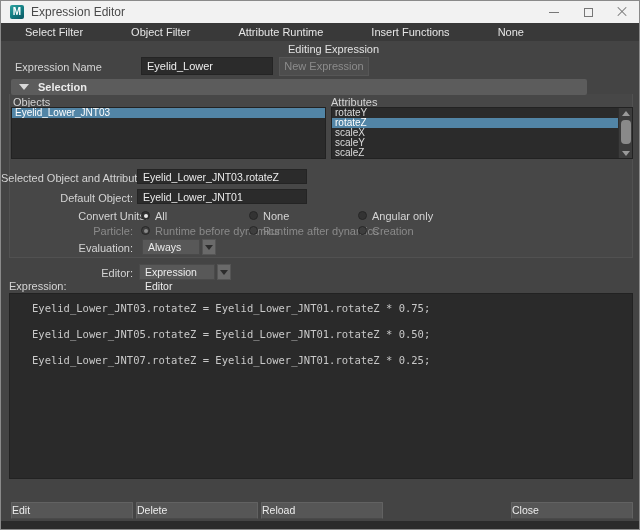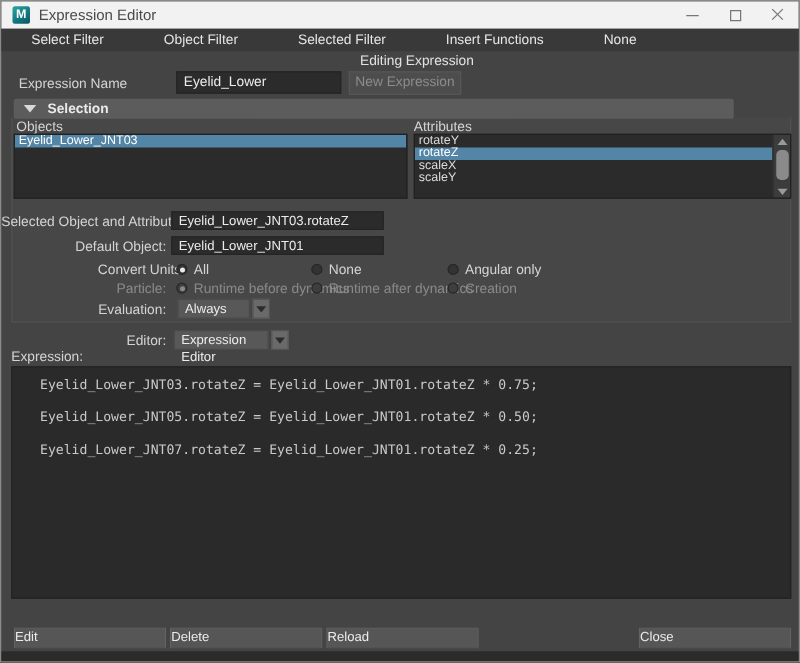--- a/index.html
+++ b/index.html
@@ -88,21 +88,21 @@
         </div>
       <div class="win-btn">
           <span class="glyph-close"></span>
         </div>
     </div>
   </div>
 
   <div class="menubar">
     <div class="menu-item">Select Filter</div>
     <div class="menu-item">Object Filter</div>
-    <div class="menu-item">Selected Filter</div>
+    <div class="menu-item">Attribute Runtime</div>
     <div class="menu-item">Insert Functions</div>
     <div class="menu-item">None</div>
   </div>
 
   <div class="lbl" style="left:287px; top:42px; color:#e2e2e2;">Editing Expression</div>
 
   <div class="lbl" style="left:14px; top:60px;">Expression Name</div>
   <input class="field" style="left: 140px; top: 56px; width: 132px; height: 18px;" value="Eyelid_Lower">
   <div class="btn-disabled" style="left:278px; top:56px; width:90px; height:19px; line-height:17px;">New Expression</div>
 
@@ -117,20 +117,21 @@
     <div class="list-row selected" style="background:#5285a6;">Eyelid_Lower_JNT03</div>
   </div>
 
   <div class="lbl" style="left:330px; top:95px;">Attributes</div>
   <div class="listbox" style="left:330px; top:106px; width:302px; height:52px;">
     <div style="margin-right:14px;">
       <div class="list-row">rotateY</div>
       <div class="list-row selected" style="background:#5285a6;">rotateZ</div>
       <div class="list-row">scaleX</div>
       <div class="list-row">scaleY</div>
+      <div class="list-row">scaleZ</div>
     </div>
     <div class="scrollbar">
       <div class="sb-arrow sb-up">
           <span class="tri-up-sm"></span>
         </div>
       <div class="sb-thumb"></div>
       <div class="sb-arrow sb-down">
           <span class="tri-down-sm"></span>
         </div>
     </div>

